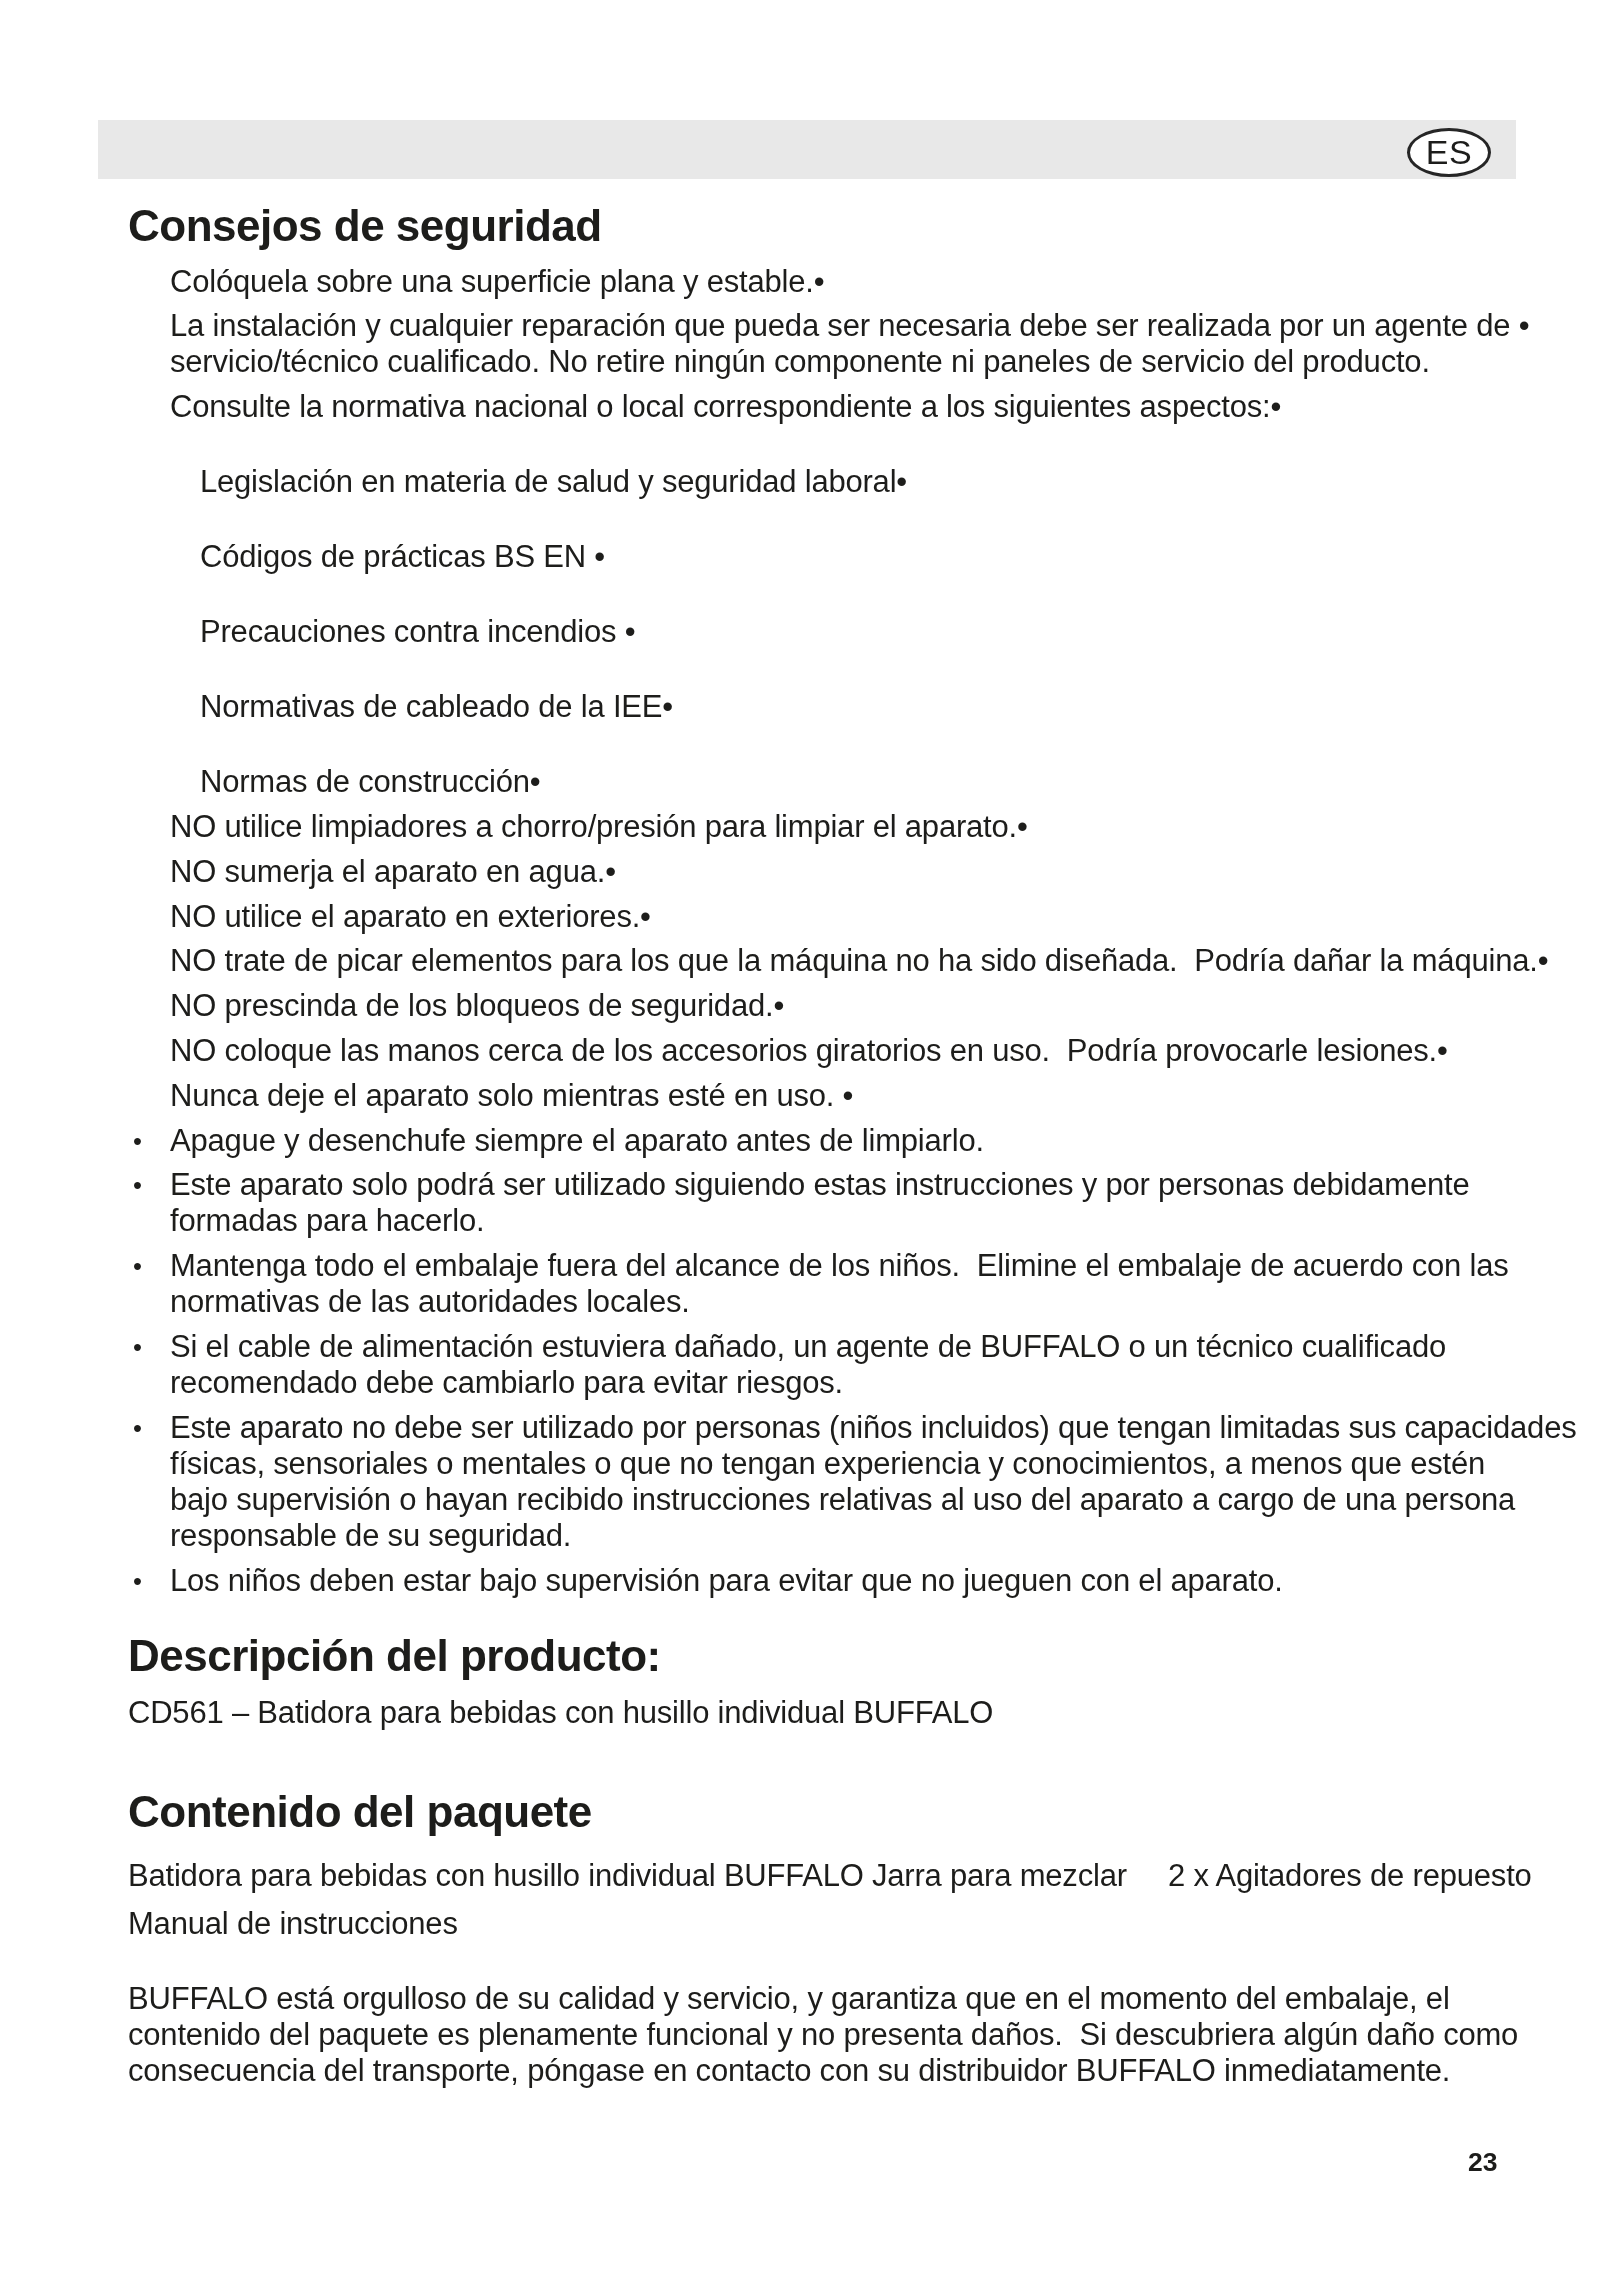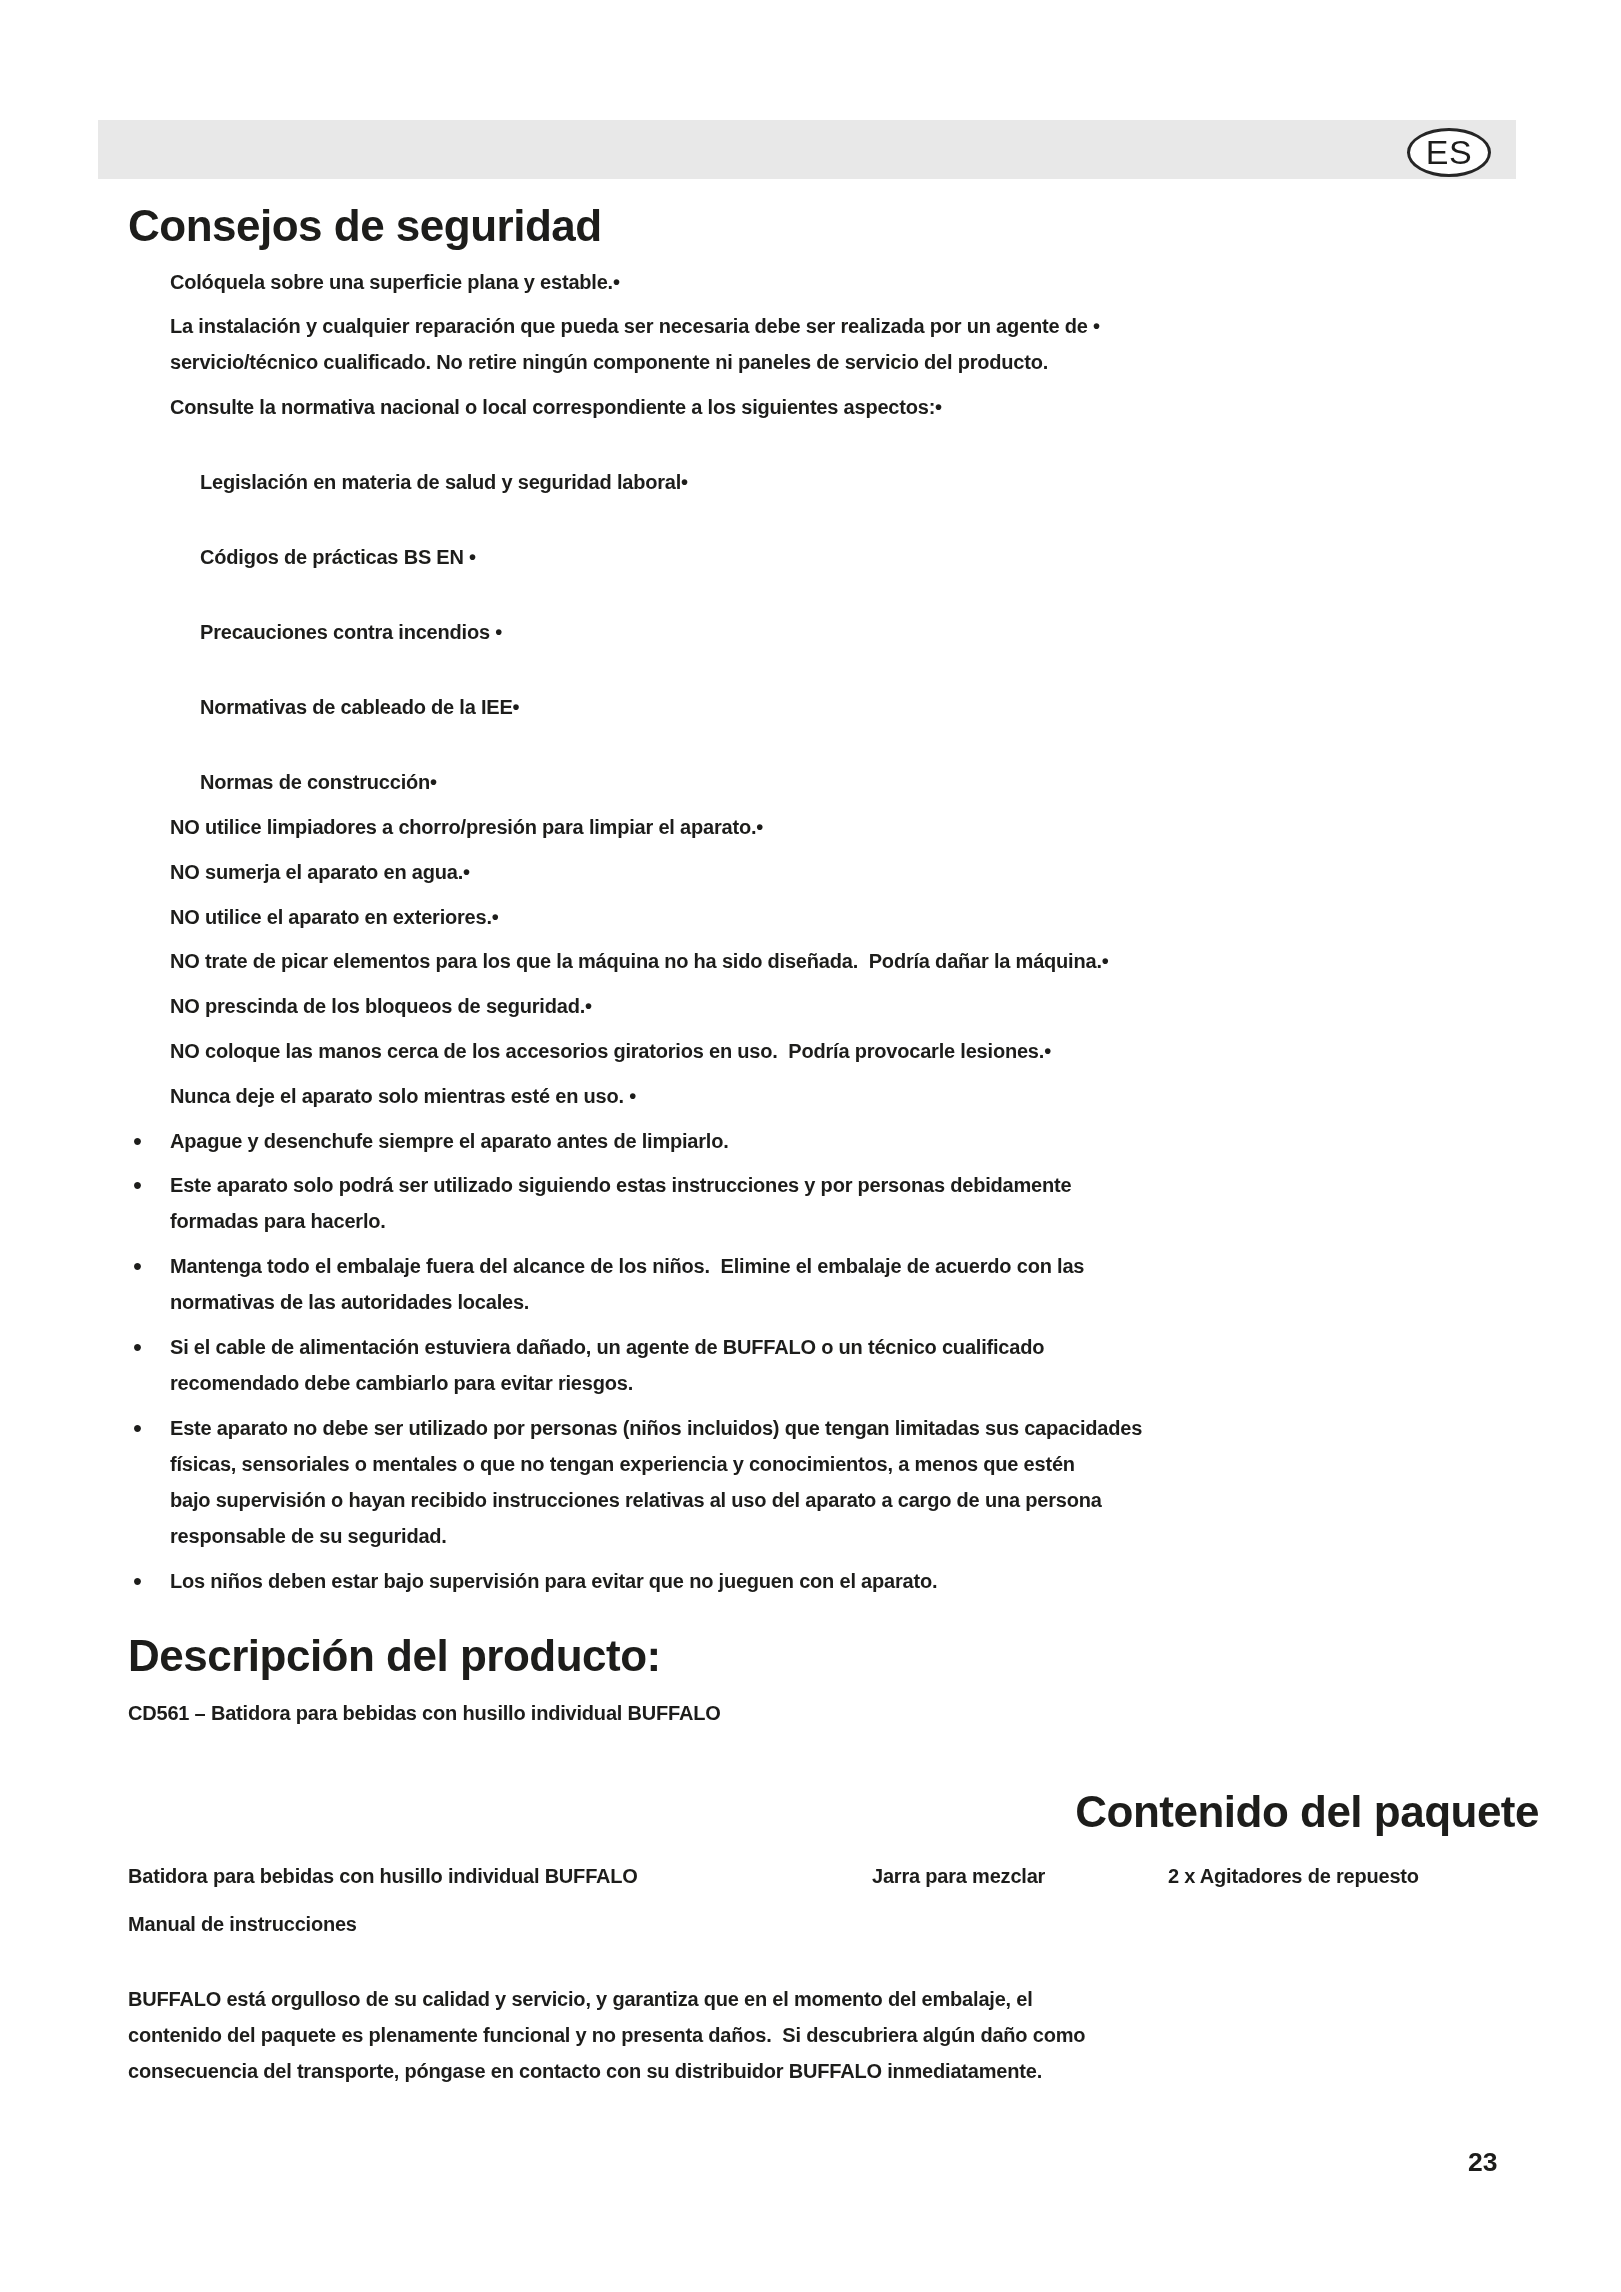--- a/index.html
+++ b/index.html
@@ -37,30 +37,29 @@
     width: 1411px;
   }
   h1.sec {
     font-size: 44px;
     line-height: 40px;
     font-weight: bold;
     letter-spacing: -0.5px;
     margin: 0 0 17.6px 0;
   }
   h1.sec.desc { margin: 37px 0 19.6px 0; }
-  h1.sec.pack { margin: 61px 0 25.5px 0; text-align: right; }
+  h1.sec.pack { margin: 61px 0 25.5px 0; }
   .safety-list { padding-left: 42px; }
   .item { position: relative; margin-bottom: 8.8px; }
   .item.l2 { padding-left: 30px; margin-top: 39px; }
   .line {
-    font-size: 20px;
+    font-size: 31px;
     line-height: 36px;
     letter-spacing: -0.2px;
     white-space: pre;
-    font-weight: bold;
   }
   .lead-bullet {
     position: absolute;
     left: -37px; top: 0;
     font-size: 25.5px;
     line-height: 36px;
   }
   .pkg-row { display: flex; }
   .pkg-row .cell1 { width: 744px; }
   .pkg-row .cell2 { width: 296px; }

